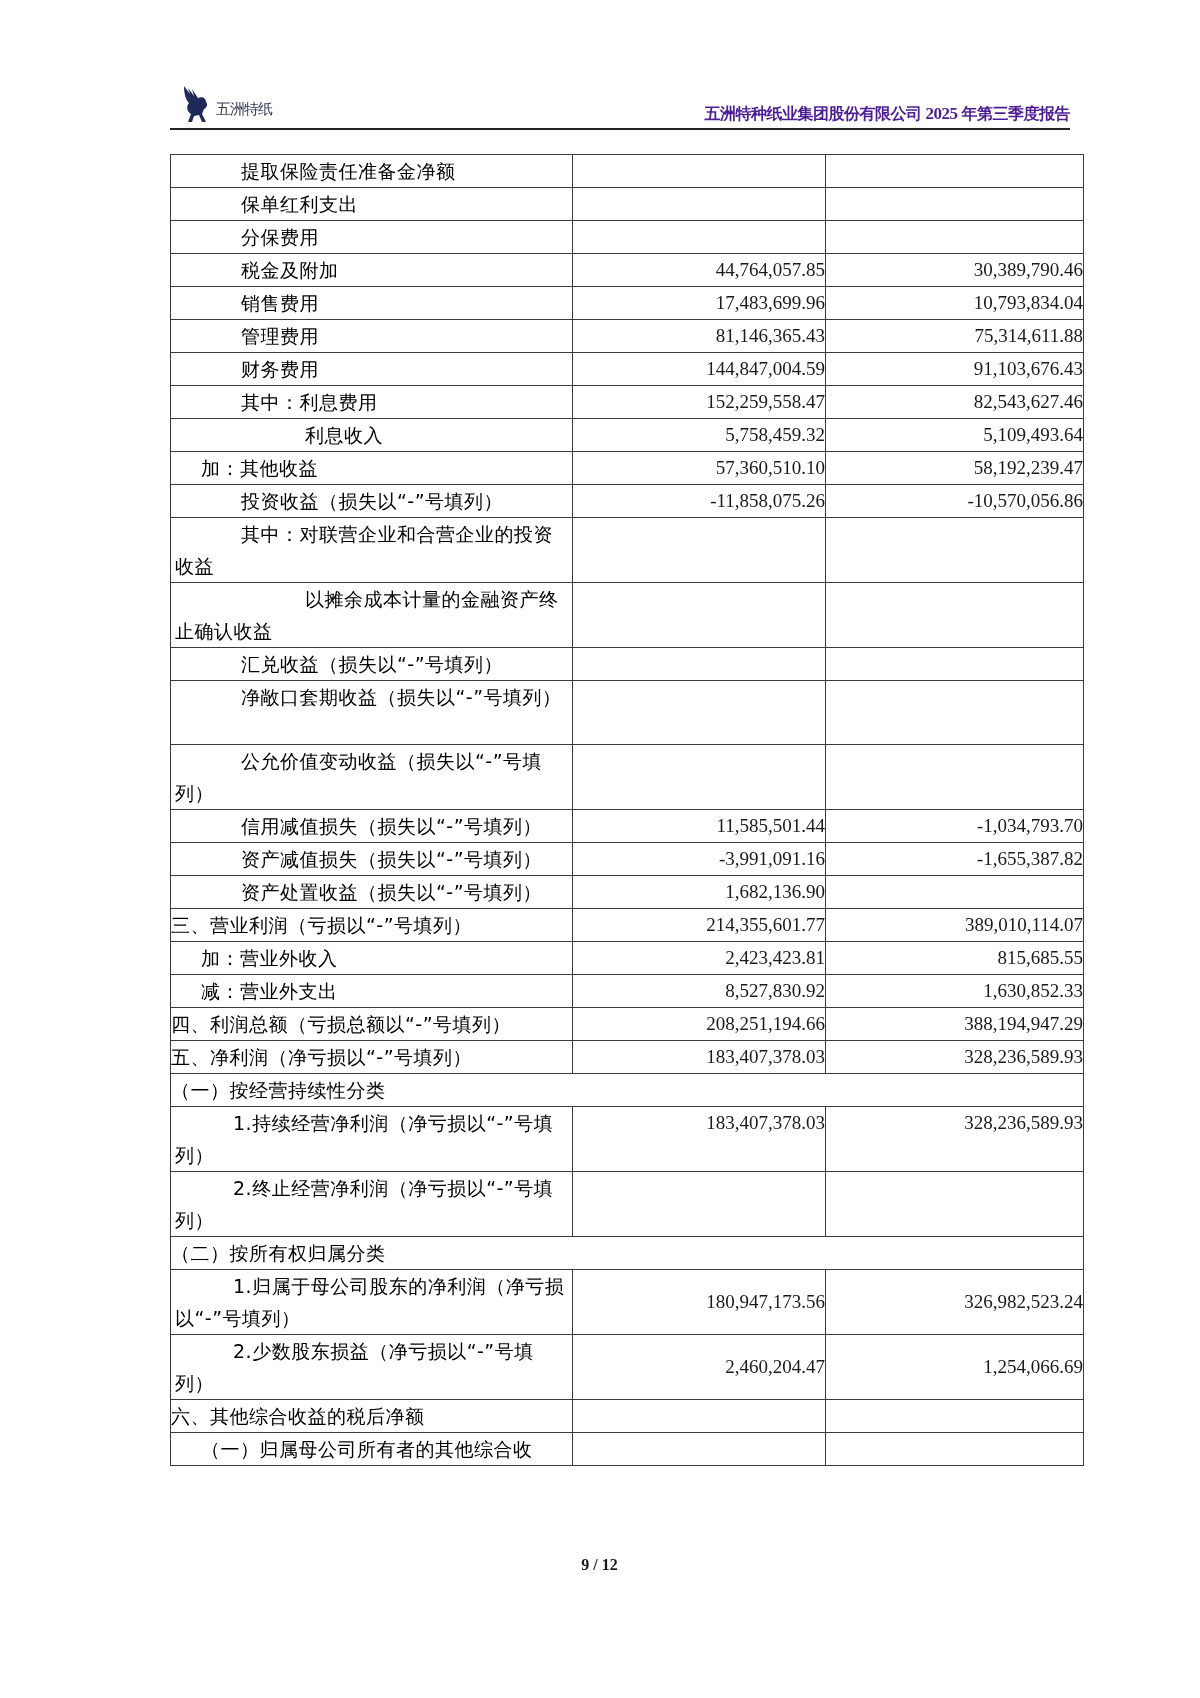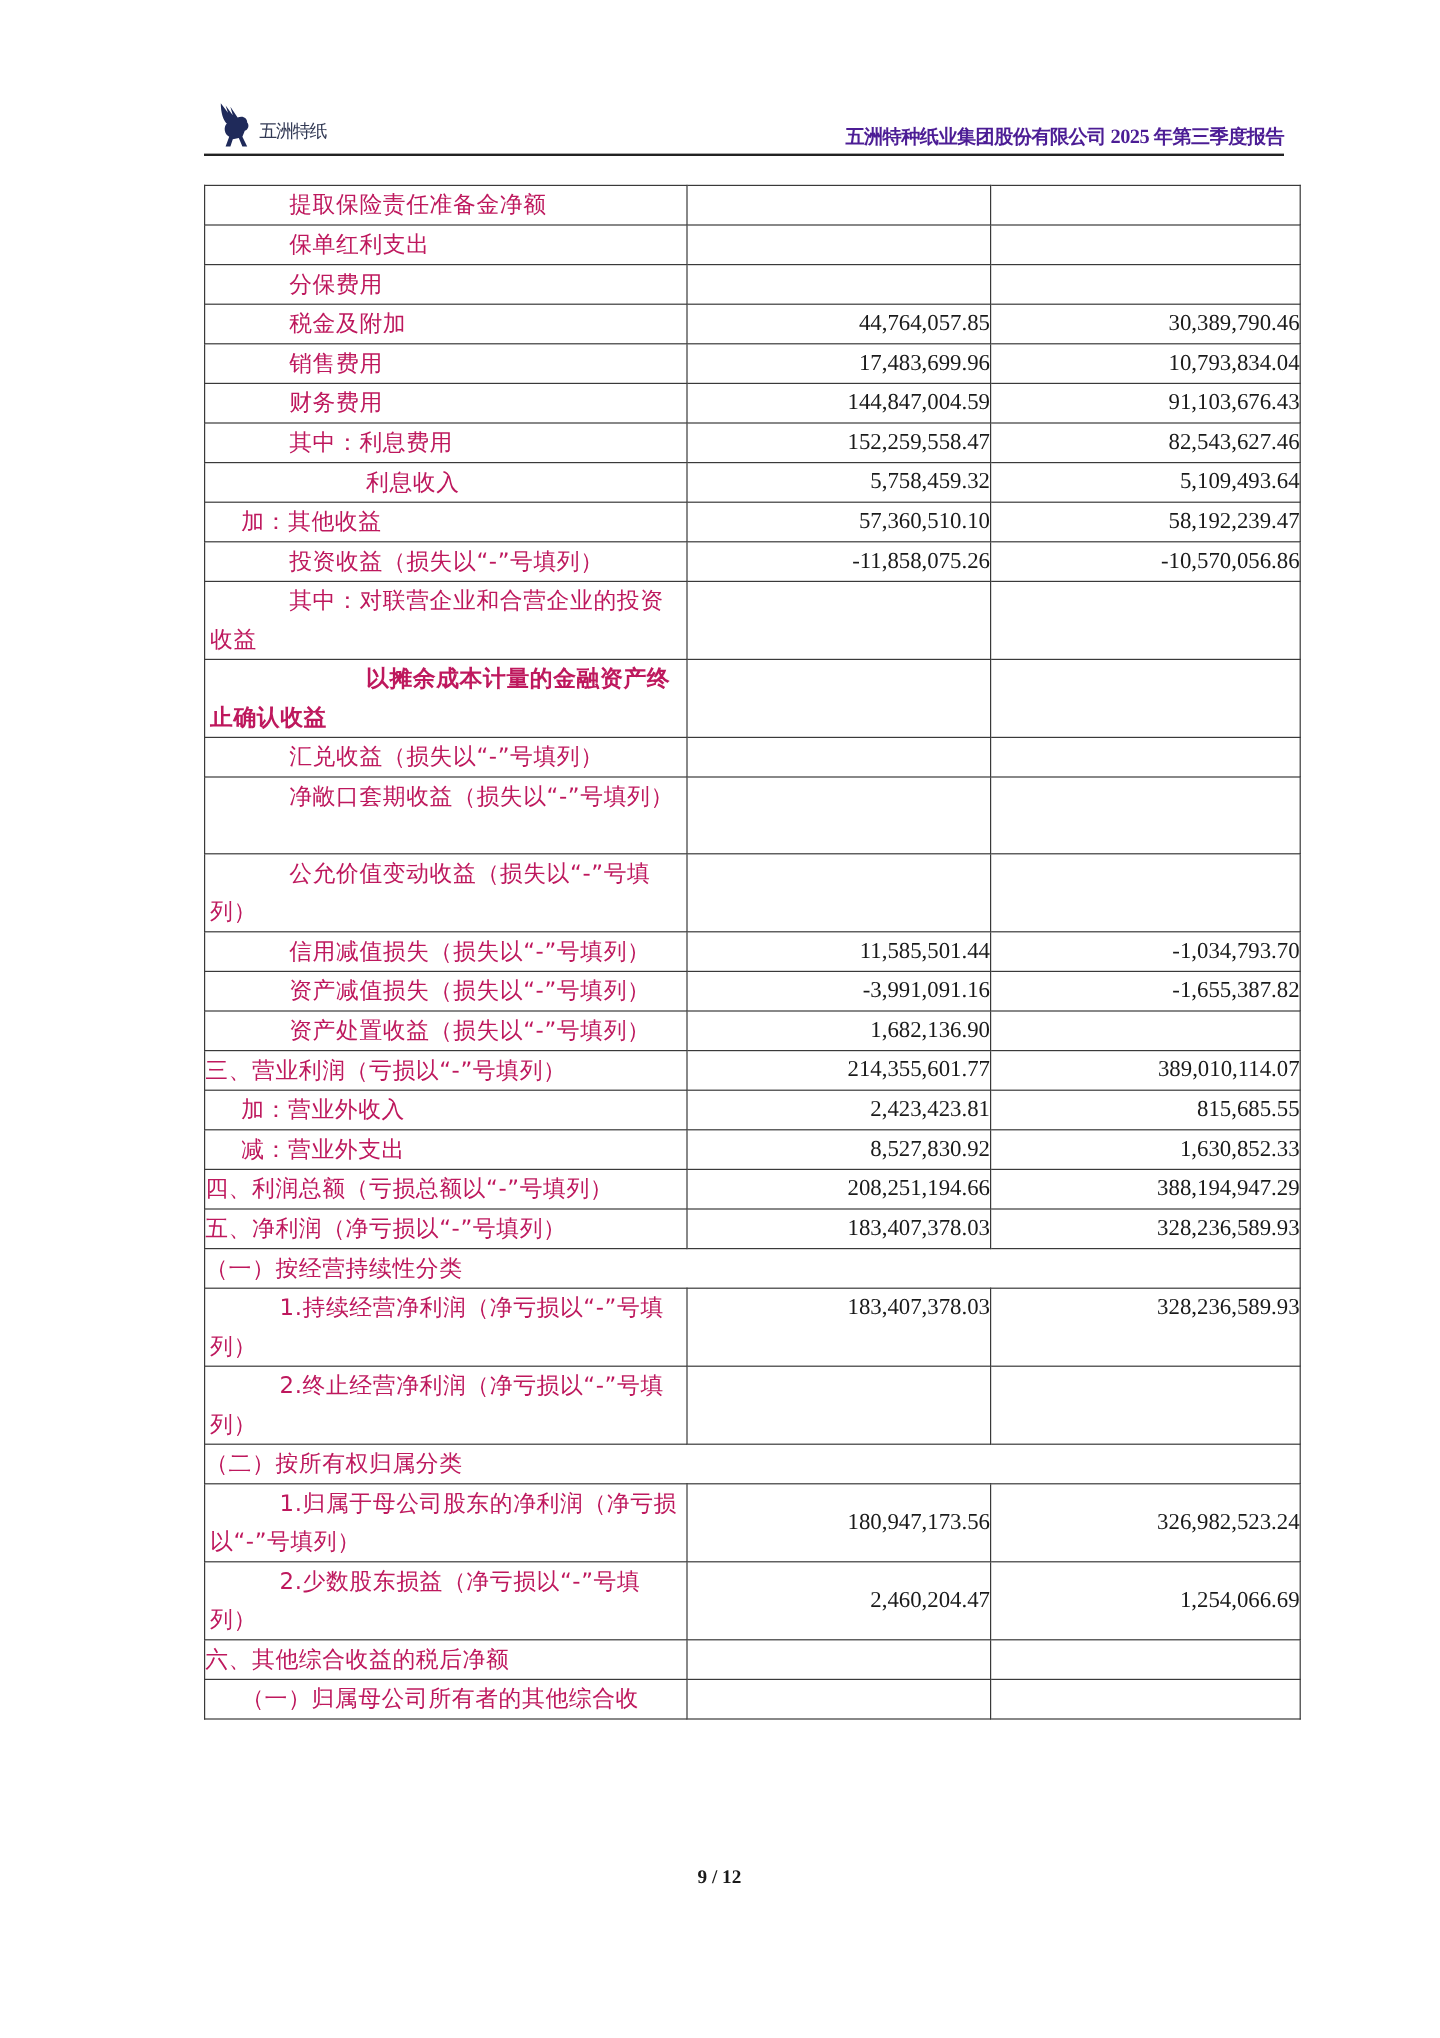--- a/index.html
+++ b/index.html
@@ -14,28 +14,28 @@
                   color: #4c1d95; white-space: nowrap; font-family: "DejaVu Sans", sans-serif; letter-spacing: -0.5px; }
   .header-title .yr { font-family: "Liberation Serif", serif; font-weight: bold; font-size: 17px; margin: 0 4px; }
   .header-rule { position: absolute; left: 0; top: 48px; width: 900px; height: 2px; background: #222; }
 
   table.fs { position: absolute; left: 170px; top: 154px; width: 913px; border-collapse: collapse;
              table-layout: fixed; }
   table.fs td { border: 1.5px solid #3a3a3a; padding: 0; font-size: 19px; line-height: 32px;
                 vertical-align: top; }
   col.c1 { width: 402px; } col.c2 { width: 253px; } col.c3 { width: 258px; }
   td.lbl { padding-left: 4px; padding-right: 4px; font-family: "DejaVu Sans", sans-serif; font-size: 18px;
-           color: #be185d; letter-spacing: 0.5px; }
+           color: #000000; letter-spacing: 0.5px; }
   td.num { text-align: right; padding-right: 10px; font-family: "Liberation Serif", serif; font-size: 19px; }
   td.num.mid { vertical-align: middle; }
   .i1 { padding-left: 70px !important; }
   .i2 { padding-left: 134px !important; }
   .i0p { padding-left: 30px !important; }
   .wrap { text-indent: 66px; padding-left: 4px !important; }
-  .wrap2 { text-indent: 130px; padding-left: 4px !important; font-weight: bold; }
+  .wrap2 { text-indent: 130px; padding-left: 4px !important; }
   .wrapn { text-indent: 58px; padding-left: 4px !important; }
   tr.r1 td { height: 32px; }
   tr.r2 td { height: 63px; }
   .page-num { position: absolute; left: 0; width: 1199px; top: 1556px; text-align: center;
               font-weight: bold; font-size: 16px; font-family: "Liberation Serif", serif; }
 </style>
 </head>
 <body>
 
 <div class="header">
@@ -77,20 +77,25 @@
       <td class="lbl i1">税金及附加</td>
       <td class="num">44,764,057.85</td>
       <td class="num">30,389,790.46</td>
     </tr>
     <tr class="r1">
       <td class="lbl i1">销售费用</td>
       <td class="num">17,483,699.96</td>
       <td class="num">10,793,834.04</td>
     </tr>
     <tr class="r1">
+      <td class="lbl i1">管理费用</td>
+      <td class="num">81,146,365.43</td>
+      <td class="num">75,314,611.88</td>
+    </tr>
+    <tr class="r1">
       <td class="lbl i1">财务费用</td>
       <td class="num">144,847,004.59</td>
       <td class="num">91,103,676.43</td>
     </tr>
     <tr class="r1">
       <td class="lbl i1">其中：利息费用</td>
       <td class="num">152,259,558.47</td>
       <td class="num">82,543,627.46</td>
     </tr>
     <tr class="r1">

